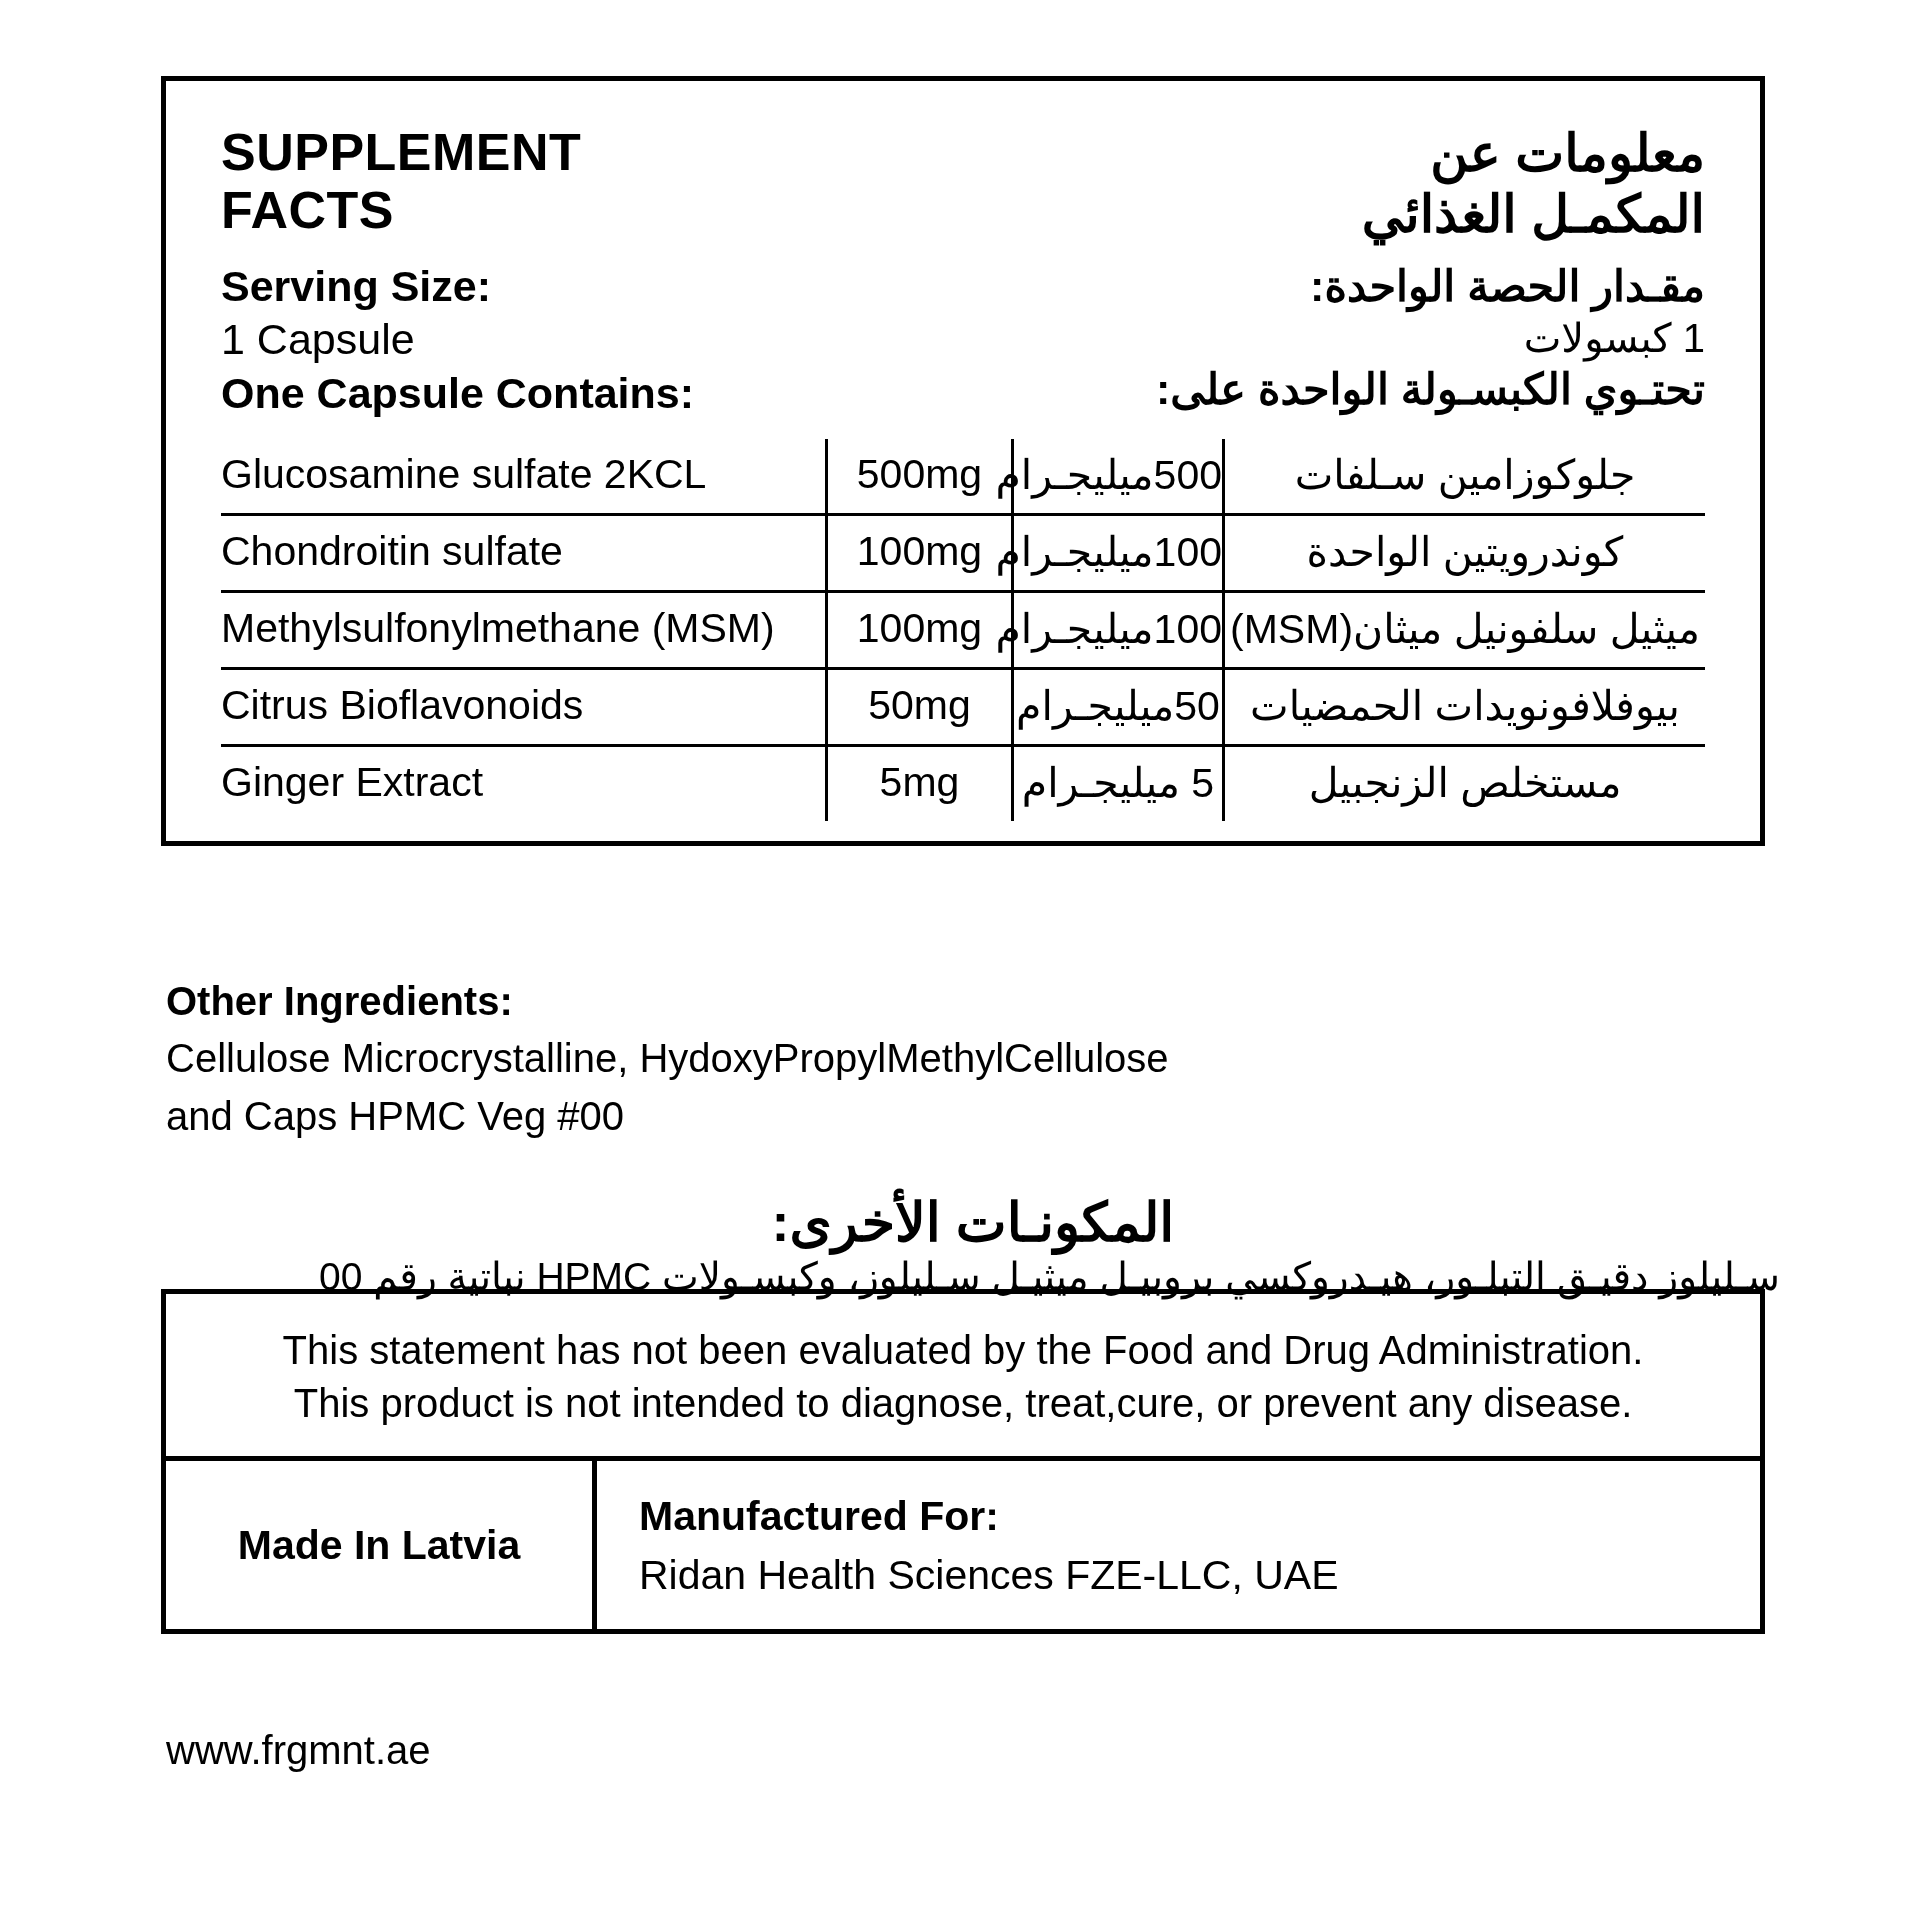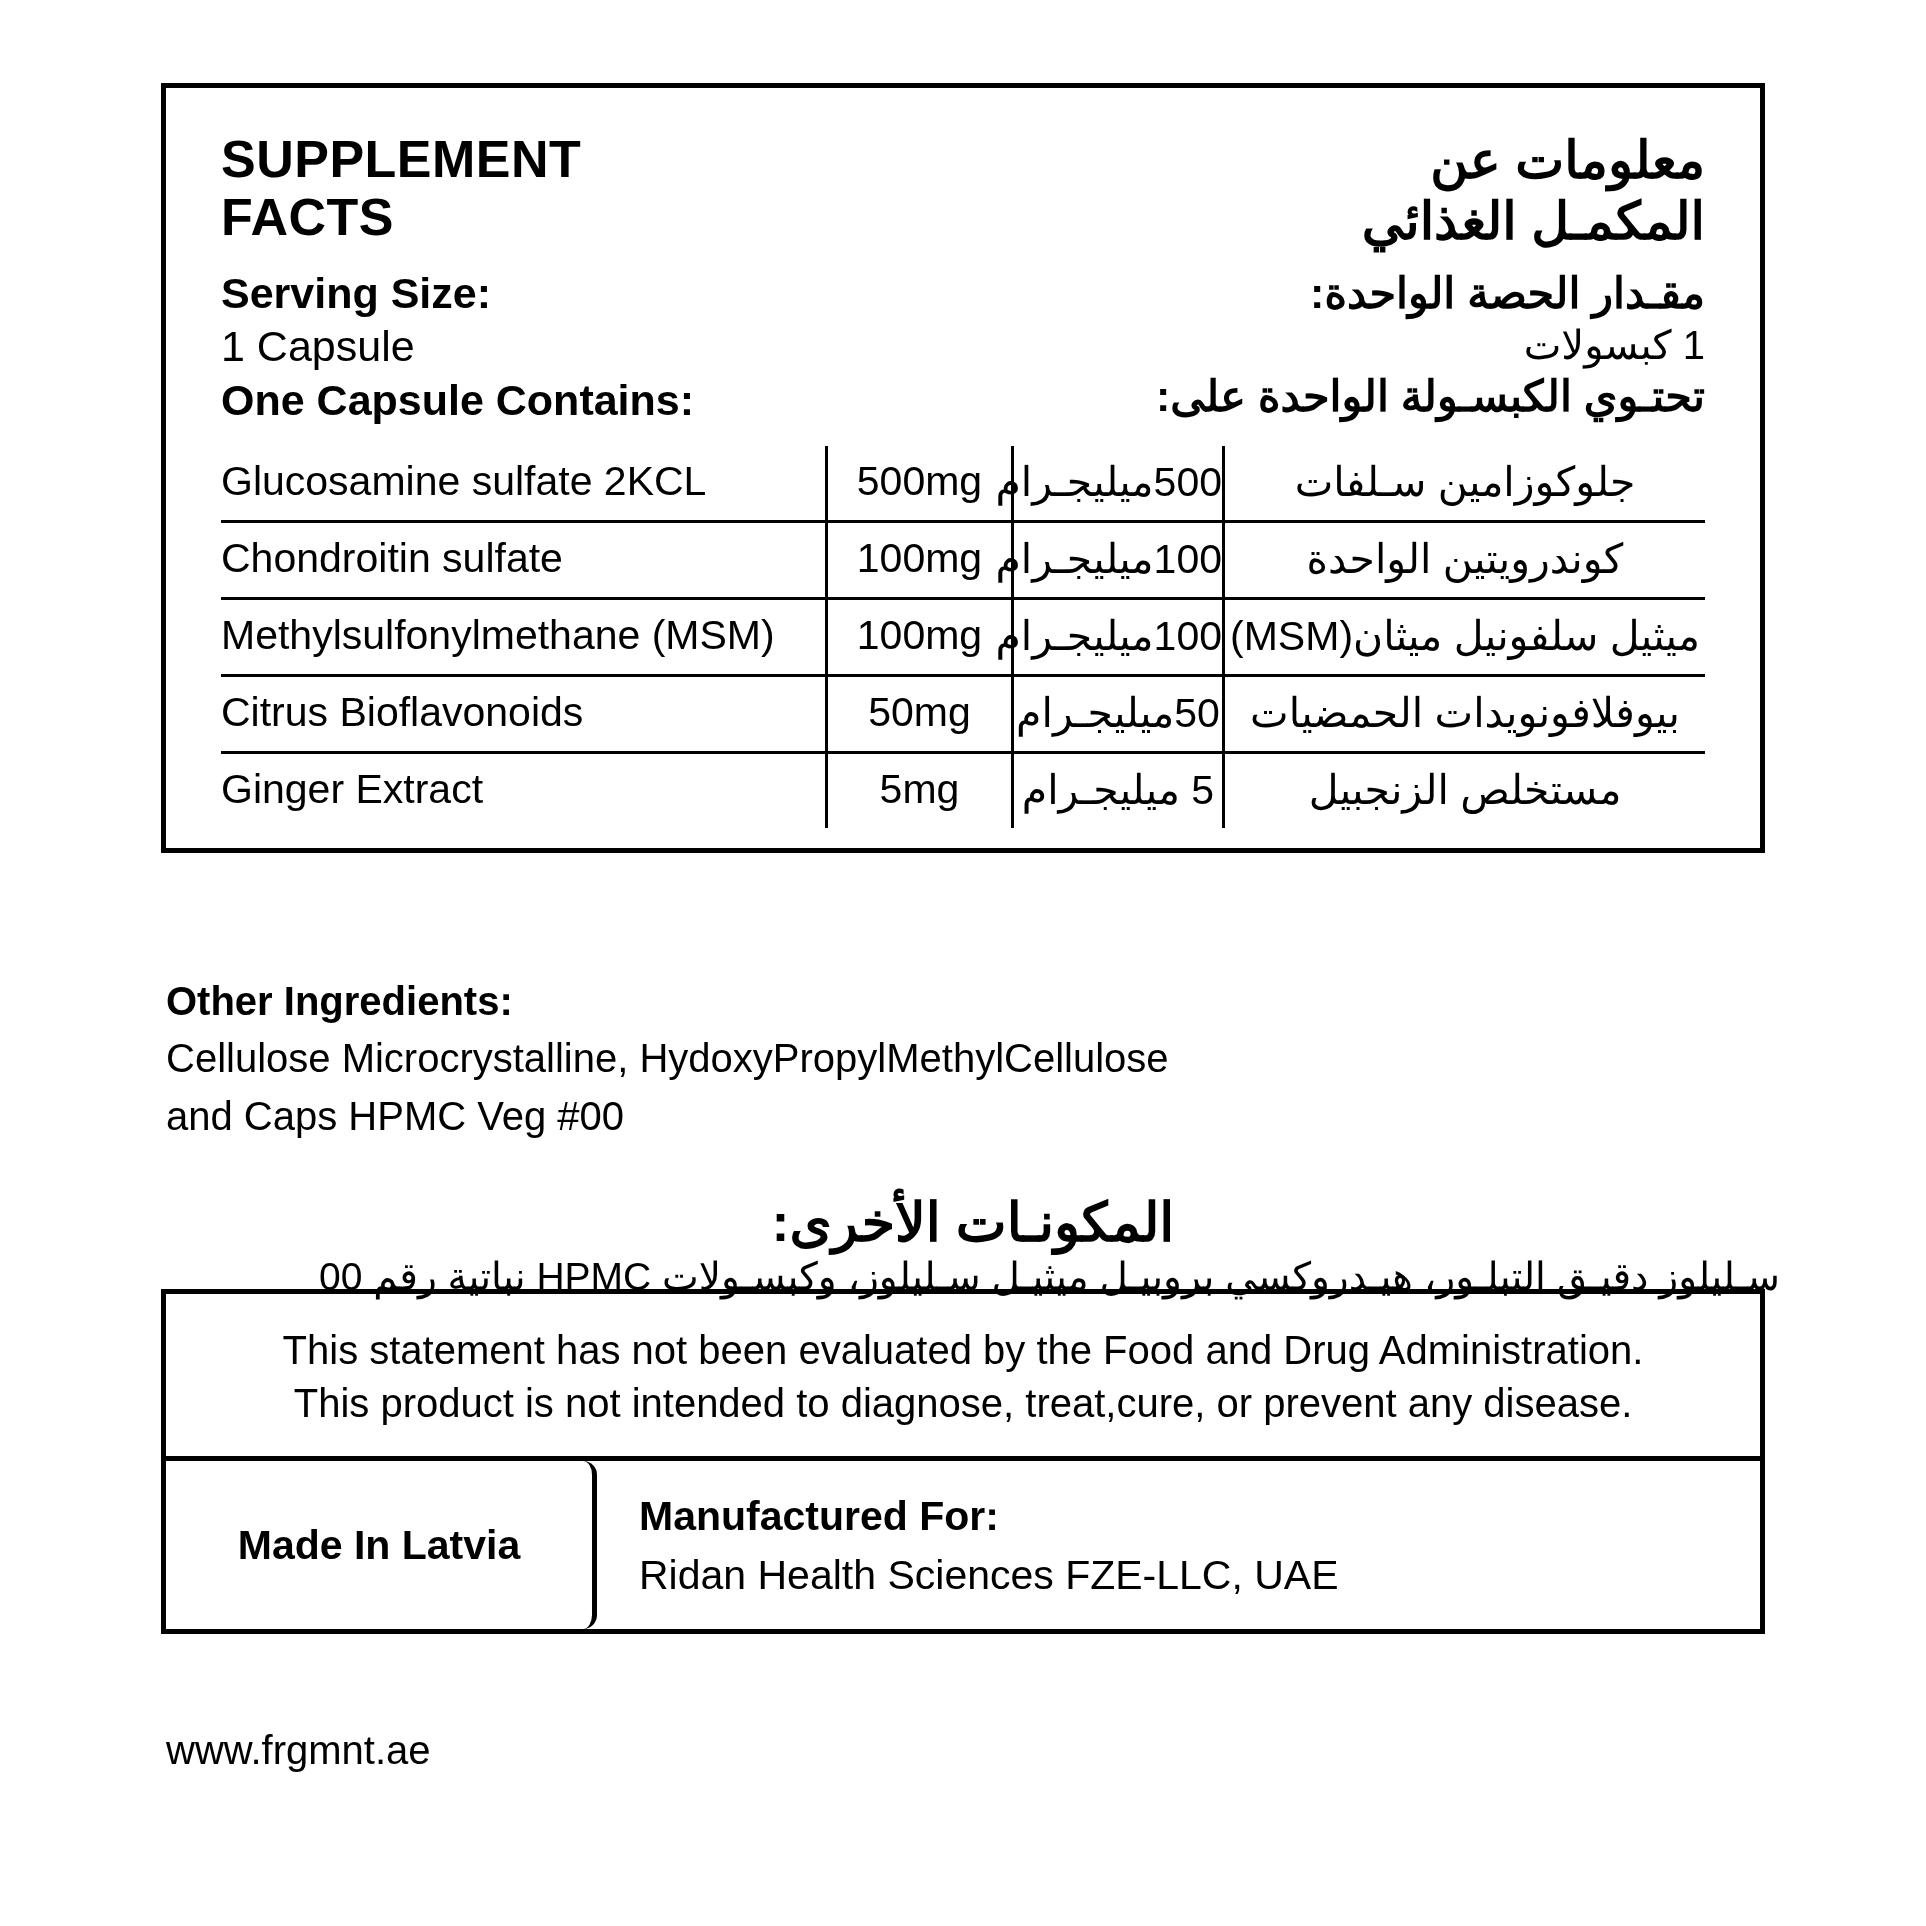--- a/index.html
+++ b/index.html
@@ -18,21 +18,21 @@
     position: relative;
     width: 1927px;
     height: 1927px;
     box-sizing: border-box;
   }
 
   
   .facts-box {
     position: absolute;
     left: 161px;
-    top: 83px;
+    top: 76px;
     width: 1604px;
     box-sizing: border-box;
     border: 5px solid #000;
     padding: 42px 55px 20px 55px;
   }
 
   .head-row {
     display: flex;
     justify-content: space-between;
     align-items: flex-start;
@@ -176,21 +176,20 @@
   }
   .made-in {
     width: 426px;
     display: flex;
     align-items: center;
     justify-content: center;
     font-size: 41px;
     font-weight: bold;
     border-right: 5px solid #000;
     text-align: center;
-    border-radius: 14px;
   }
   .manuf {
     flex: 1;
     padding: 26px 0 26px 42px;
     display: flex;
     flex-direction: column;
     justify-content: flex-end;
   }
   .manuf .lbl {
     font-size: 41px;

